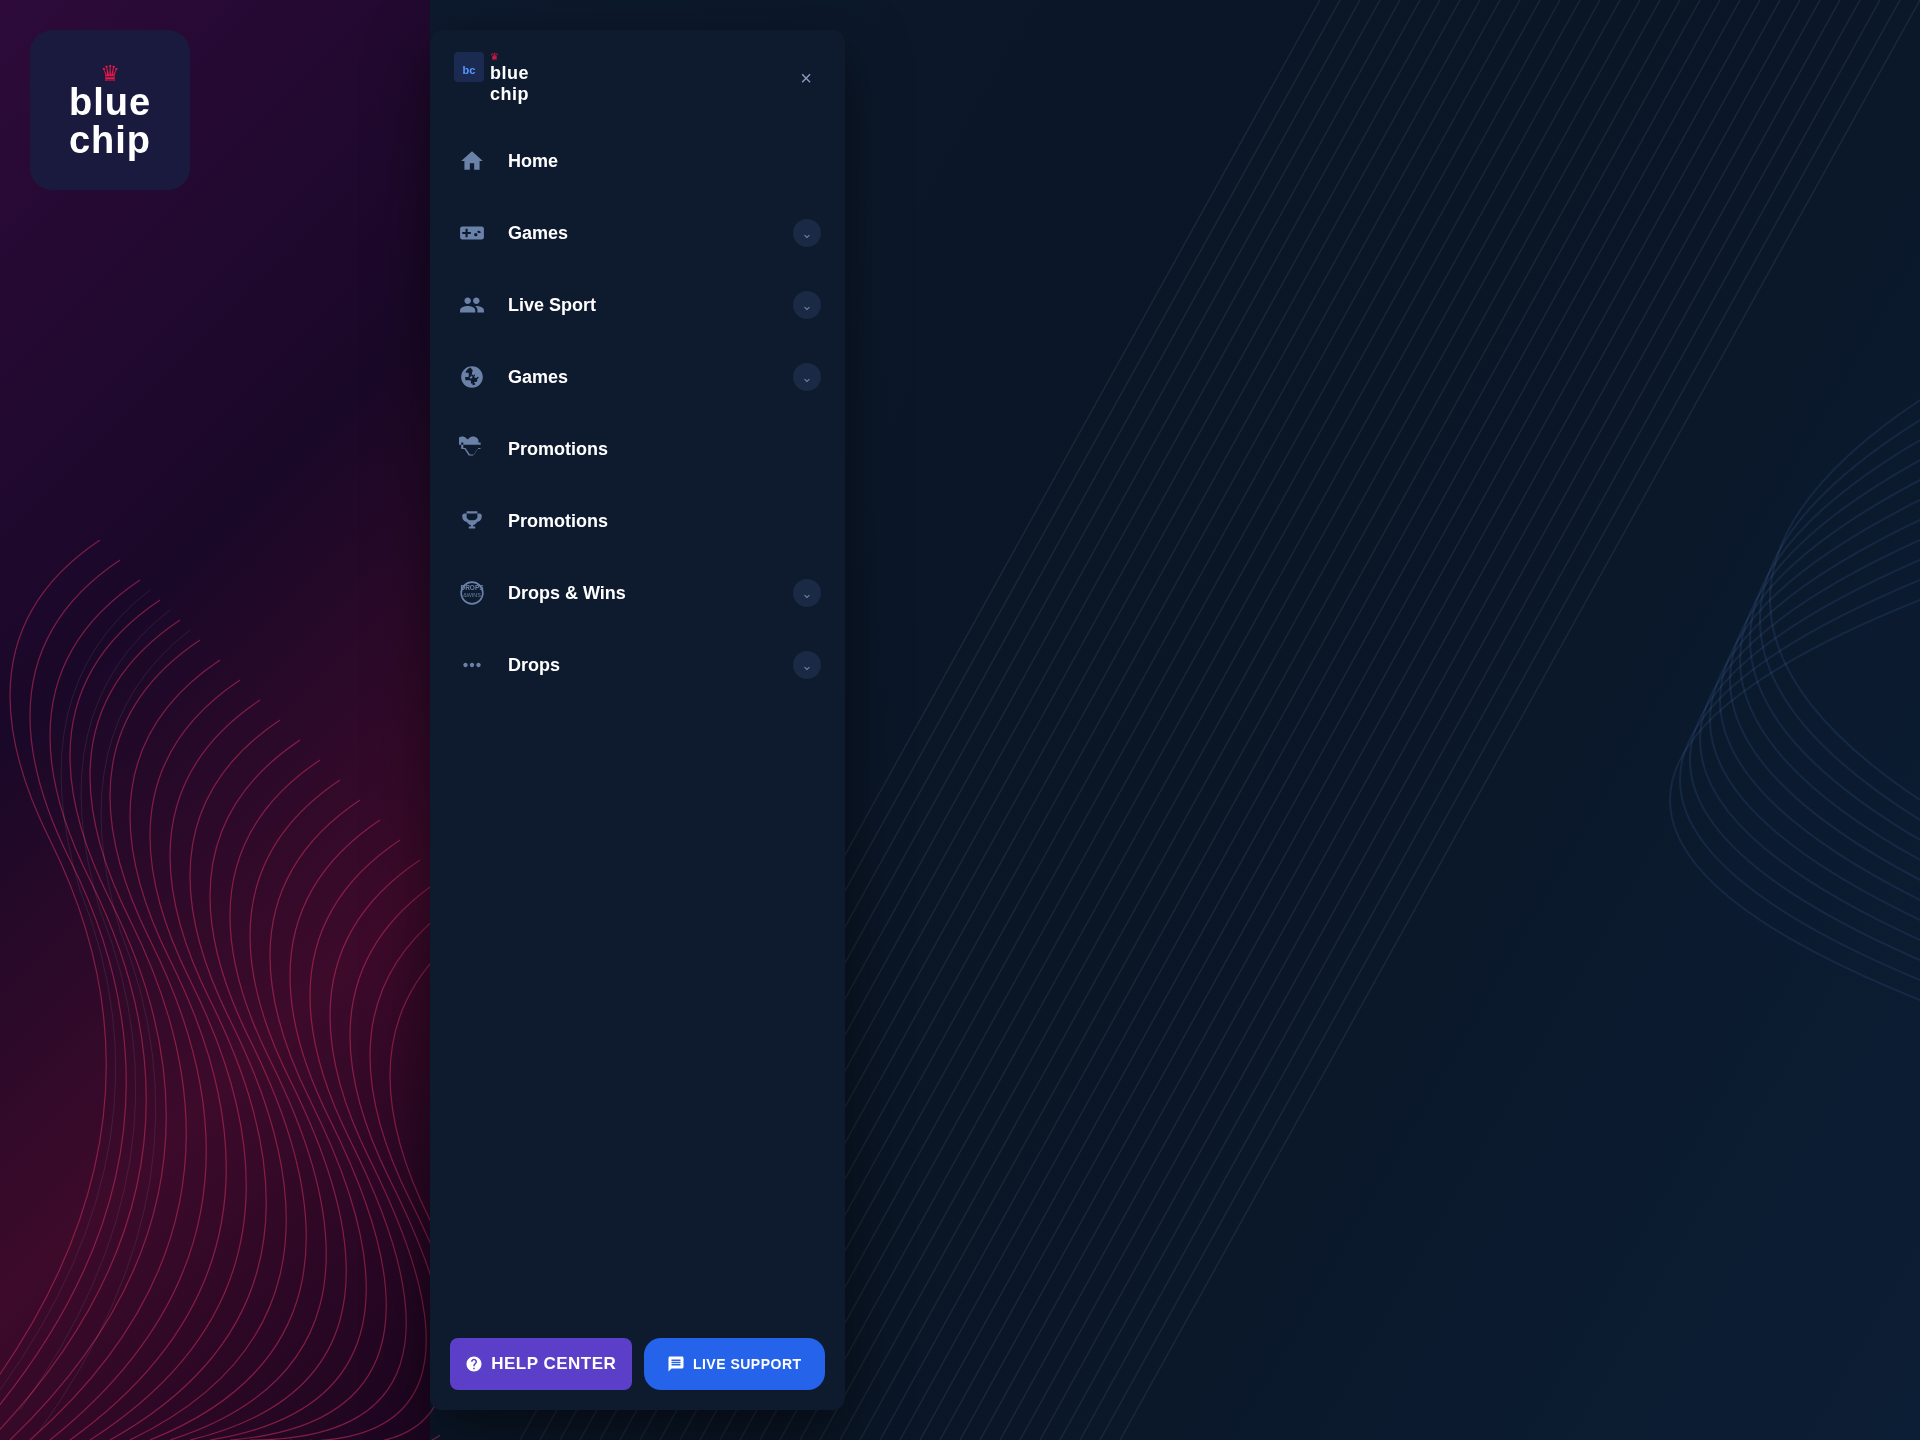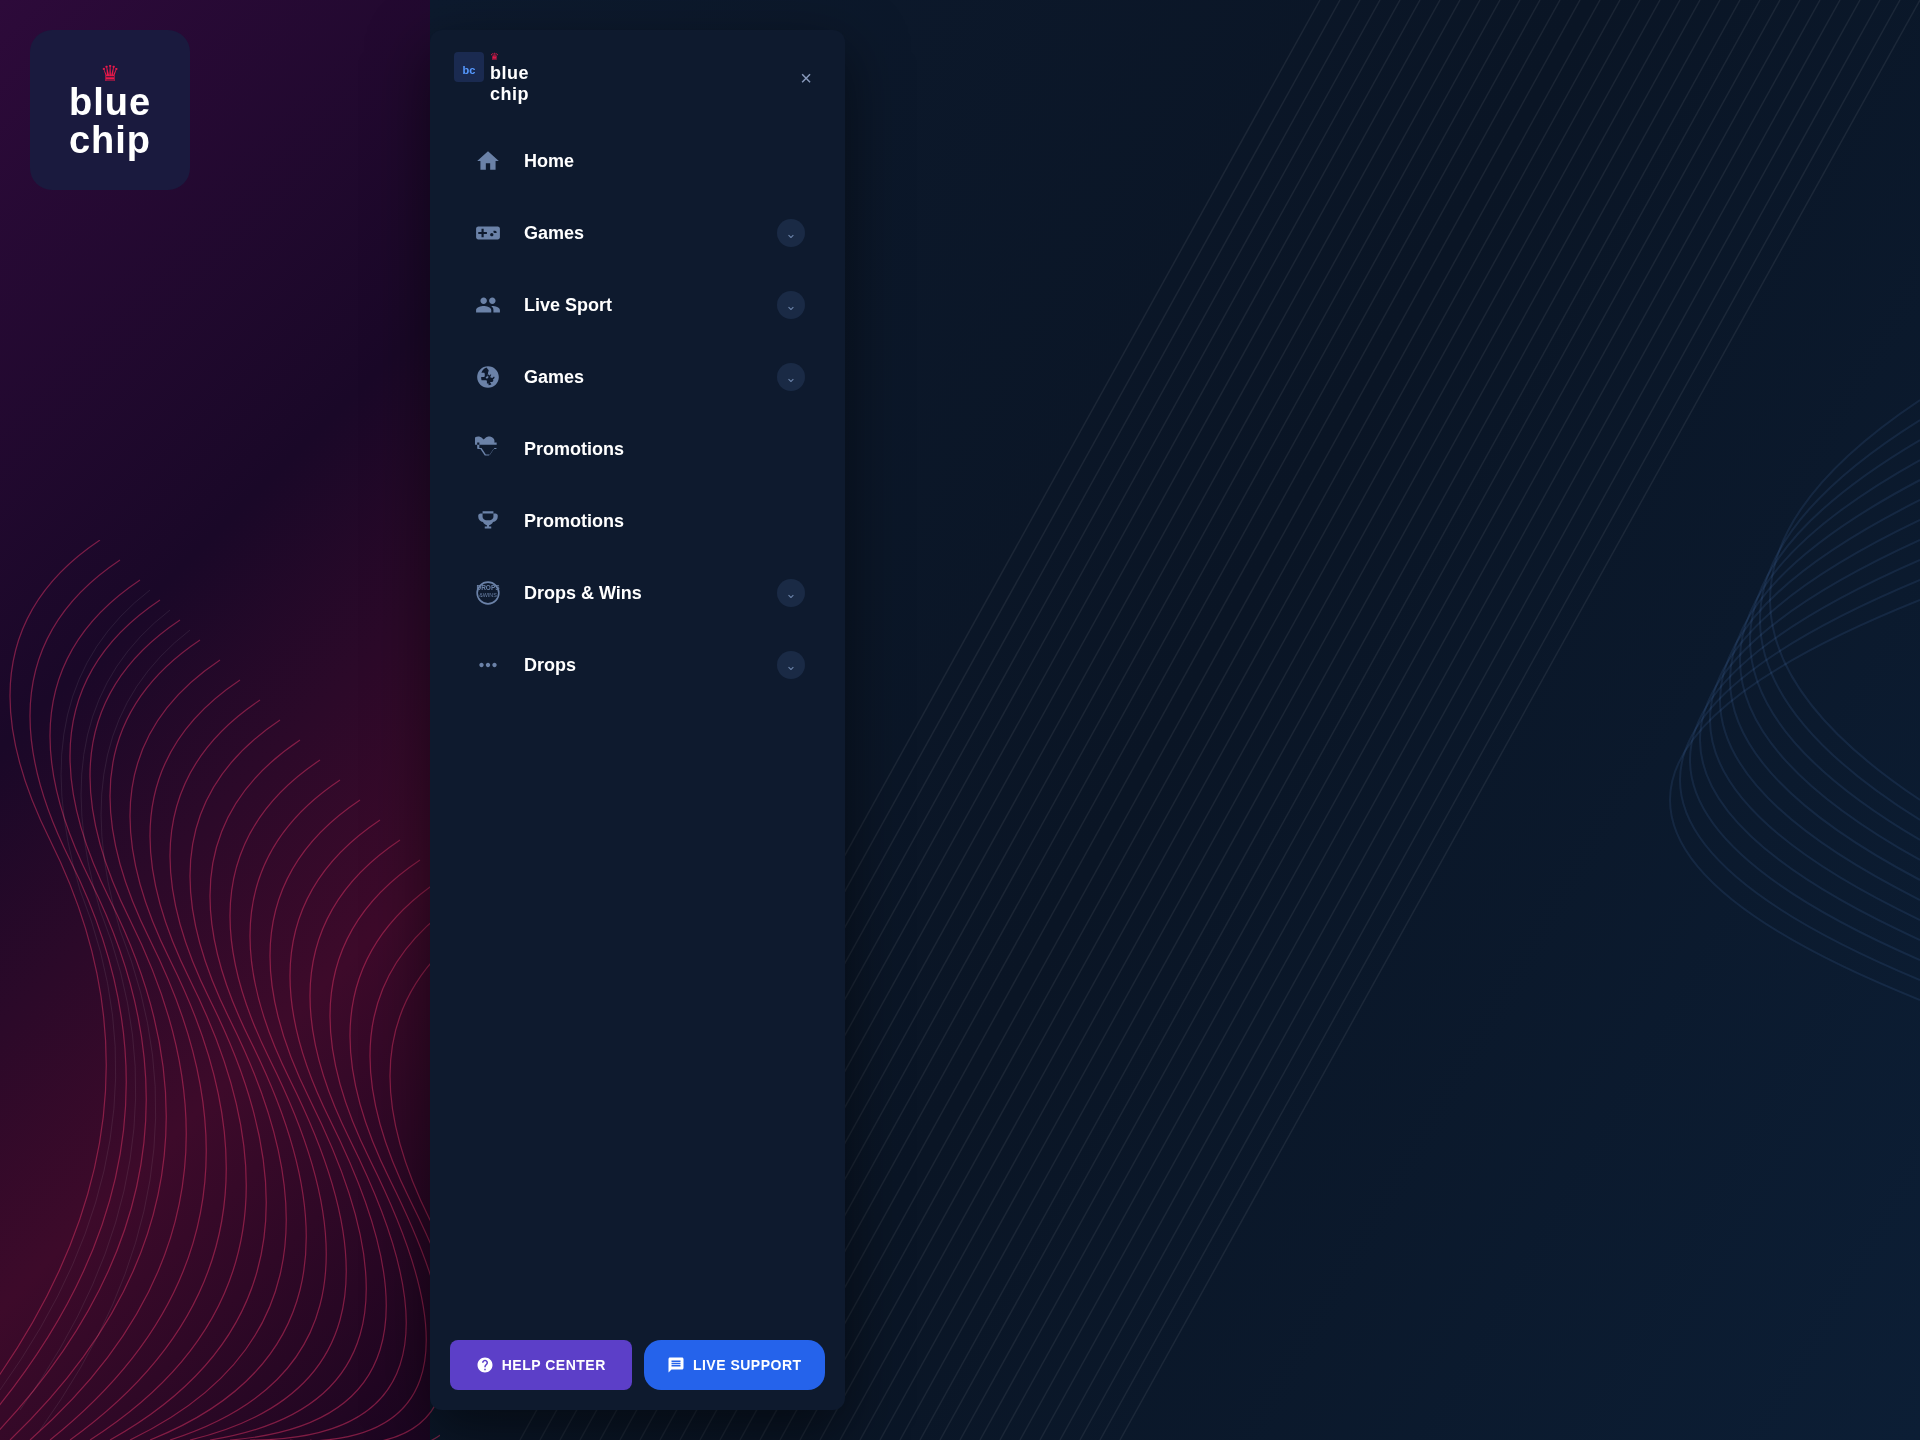--- a/index.html
+++ b/index.html
@@ -143,21 +143,21 @@
       cursor: pointer;
       color: #8899bb;
       font-size: 20px;
       border-radius: 50%;
     }
 
     
     .nav-list {
       flex: 1;
       overflow-y: auto;
-      padding: 10px 16px;
+      padding: 10px 0;
       scrollbar-width: none;
     }
 
     .nav-list::-webkit-scrollbar { display: none; }
 
     .nav-item {
       display: flex;
       align-items: center;
       padding: 18px 24px;
       cursor: pointer;
@@ -208,21 +208,21 @@
       flex-shrink: 0;
     }
 
     .btn-help {
       flex: 1;
       padding: 16px 10px;
       border-radius: 8px;
       background: #5c3fc8;
       border: none;
       color: #fff;
-      font-size: 14px;
+      font-size: 17px;
       font-weight: 700;
       cursor: pointer;
       display: flex;
       align-items: center;
       justify-content: center;
       gap: 8px;
       letter-spacing: 0.5px;
       text-transform: uppercase;
     }
 

